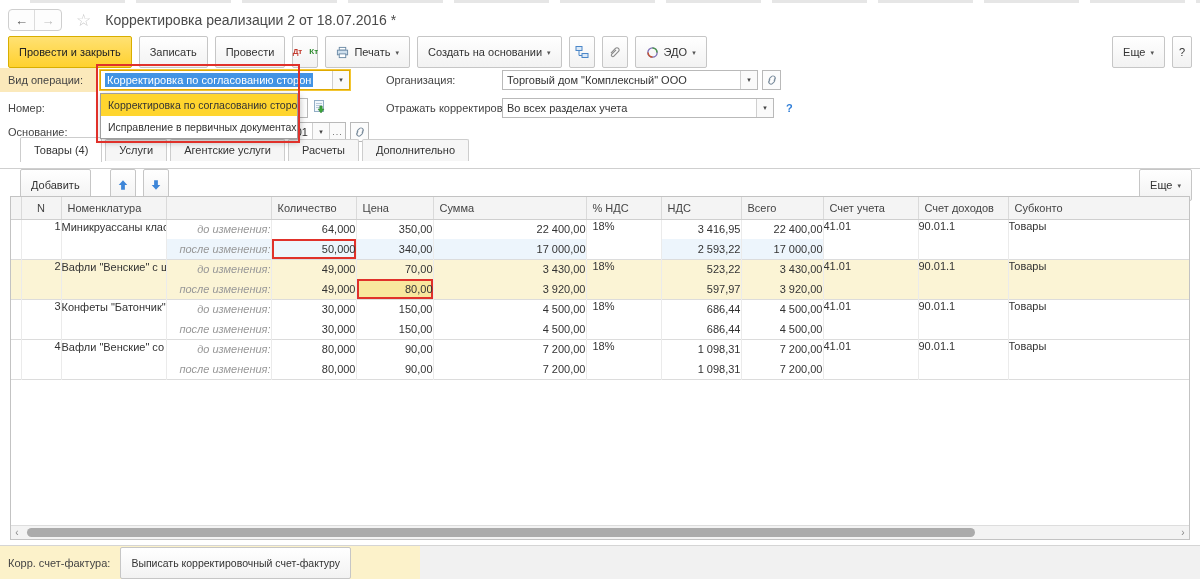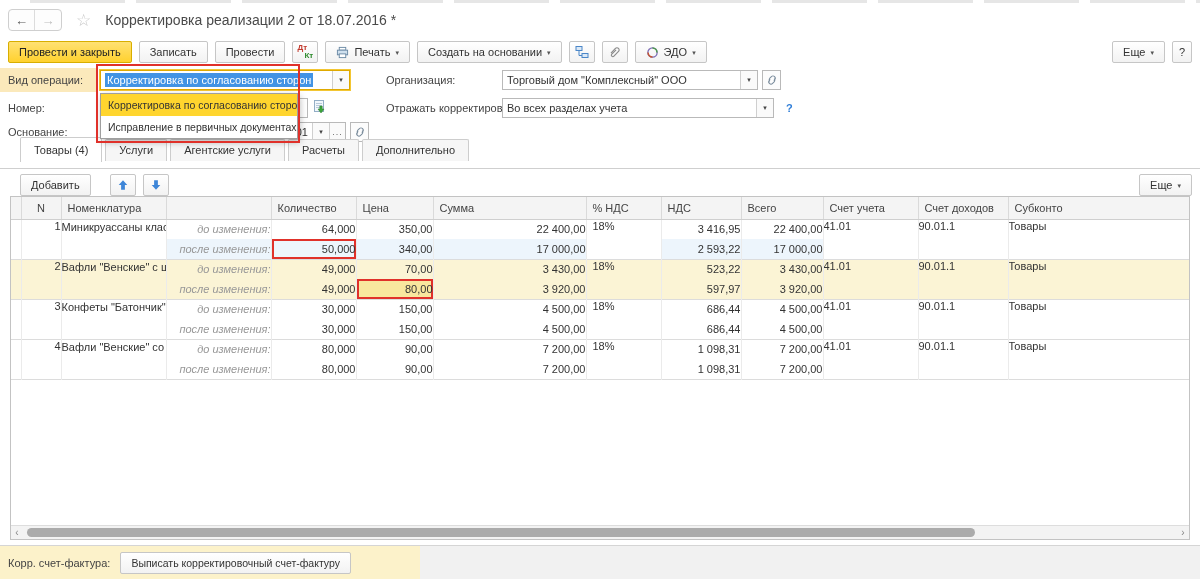--- a/index.html
+++ b/index.html
@@ -20,28 +20,28 @@
   .navgroup { display:flex; border:1px solid #cfcfcf; border-radius:4px; background:#fdfdfd; overflow:hidden; }
   .navbtn { width:26px; height:20px; display:flex; align-items:center; justify-content:center; font-size:13px; cursor:default; }
   .navbtn.back { color:#555; border-right:1px solid #dcdcdc; }
   .navbtn.fwd  { color:#bdbdbd; }
   .star { margin-left:14px; font-size:17px; color:#c9c9c9; line-height:1; }
   .doc-title { margin-left:14px; font-size:14px; color:#4a4a4a; white-space:nowrap; }
 
   
   .cmdbar { position:absolute; top:40px; left:8px; right:8px; height:24px; display:flex; align-items:center; gap:7px; }
   .btn { display:inline-flex; align-items:center; justify-content:center; gap:5px;
-    height:22px; padding:0 10px; background:linear-gradient(#ffffff,#f2f2f2);
+    height:32px; padding:0 10px; background:linear-gradient(#ffffff,#f2f2f2);
     border:1px solid #c6c6c6; border-radius:2px; white-space:nowrap; color:#333; }
   .btn.primary { background:linear-gradient(#ffe173,#ffd12e); border-color:#d8ae00; color:#222; }
   .btn.iconbtn { padding:0 4px; width:26px; }
   .caret { font-size:7px; color:#555; line-height:1; }
   .spacer { margin-left:auto; }
   .helpbtn { width:20px; padding:0; }
-  .dtkt { display:flex; flex-direction:column; line-height:1; font-size:8px; font-weight:bold; }
+  .dtkt { display:flex; line-height:1; font-size:8px; font-weight:bold; }
   .dtkt .dt { color:#c23a2e; }
   .dtkt .kt { color:#2e8b2e; padding-left:7px; }
 
   
   .lbl { position:absolute; color:#444; white-space:nowrap; }
   .lbl-hl { position:absolute; left:0; top:68px; width:97px; height:24px; background:#fbe9bb;
     line-height:24px; padding-left:8px; color:#444; }
   .fld { position:absolute; height:20px; background:#fff; border:1px solid #b9b9b9;
     display:flex; align-items:stretch; }
   .fld .txt { flex:1; display:flex; align-items:center; padding:0 4px; white-space:nowrap; overflow:hidden; }

